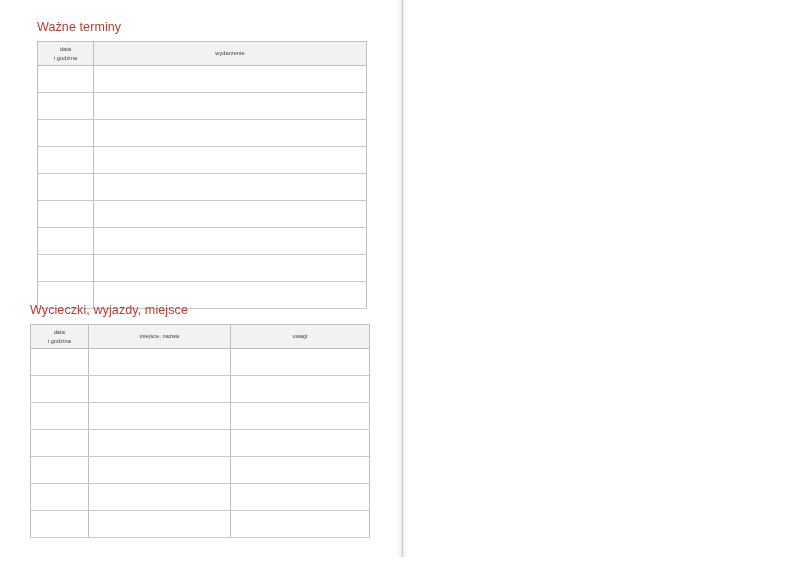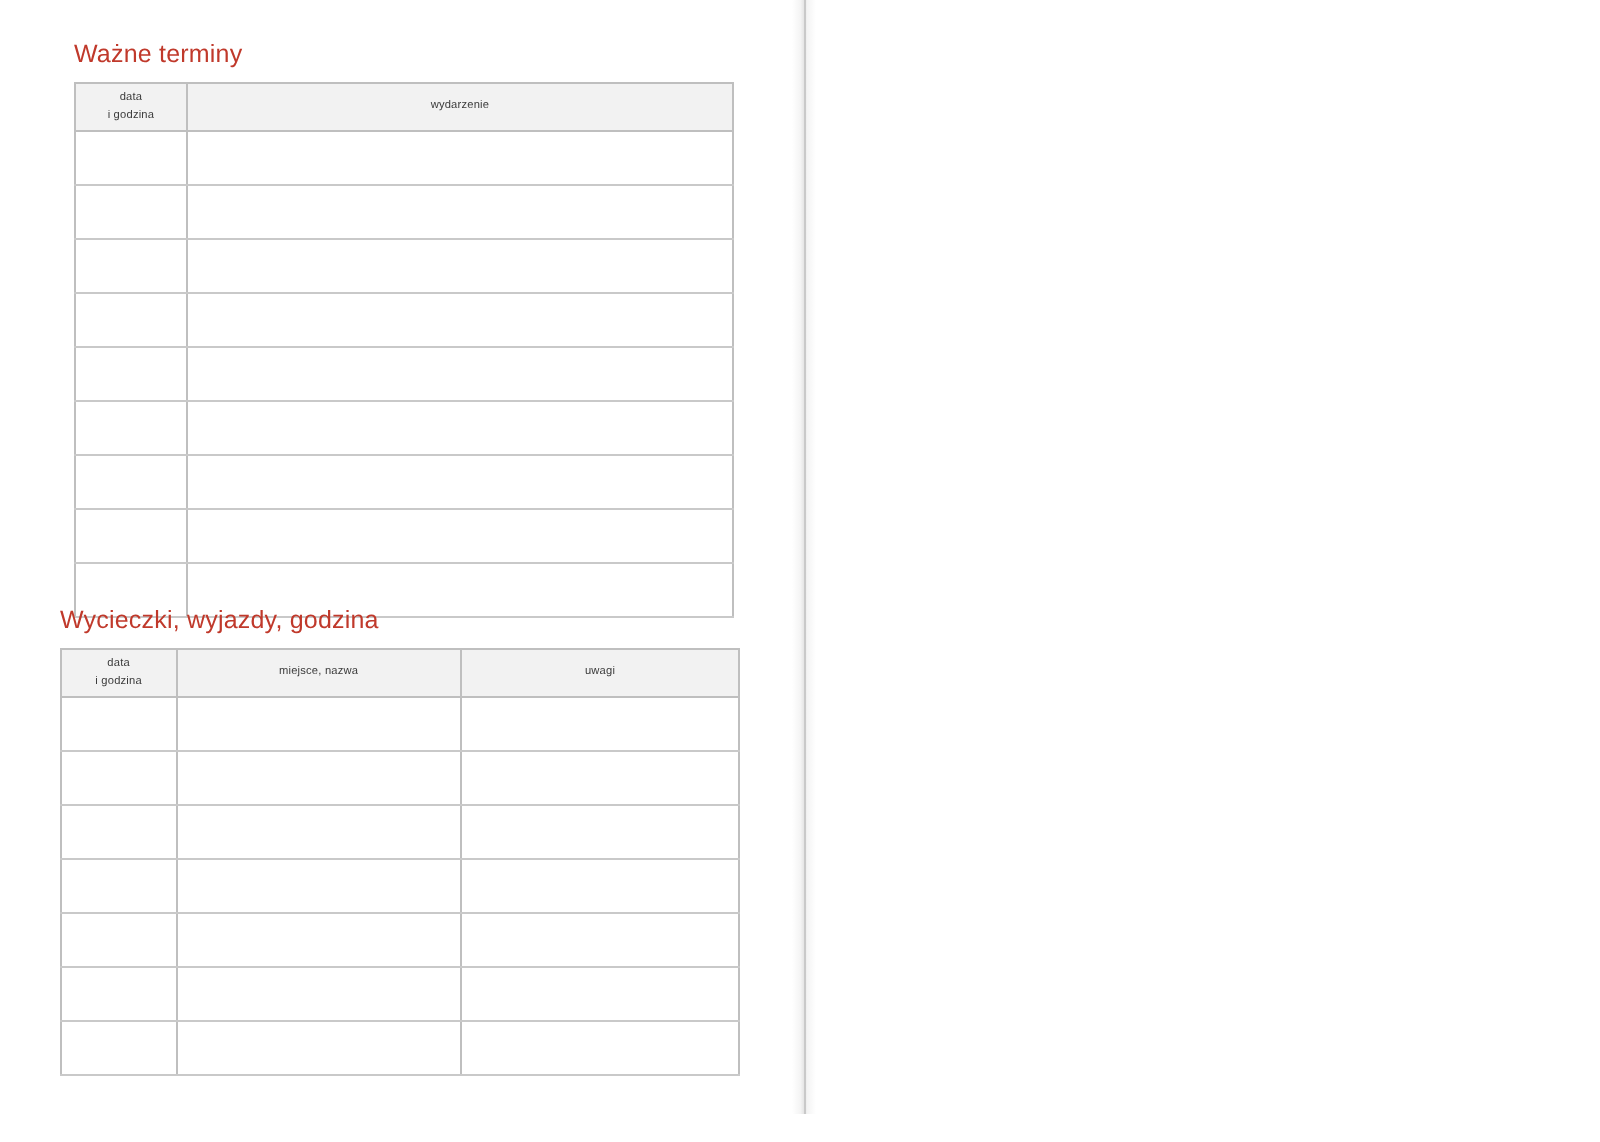--- a/index.html
+++ b/index.html
@@ -155,21 +155,21 @@
             </tr>
           <tr class="row">
               <td></td>
               <td></td>
             </tr>
         </tbody>
       </table>
     </div>
 
     <div class="section" id="sec-wycieczki">
-      <h2 class="section-title">Wycieczki, wyjazdy, godzina</h2>
+      <h2 class="section-title">Wycieczki, wyjazdy, miejsce</h2>
       <table class="sheet">
         <colgroup>
           <col style="width:17%">
             <col style="width:42%">
             <col style="width:41%">
         </colgroup>
         <thead>
           <tr>
             <th class="hdr-2line">data
 i godzina</th>

